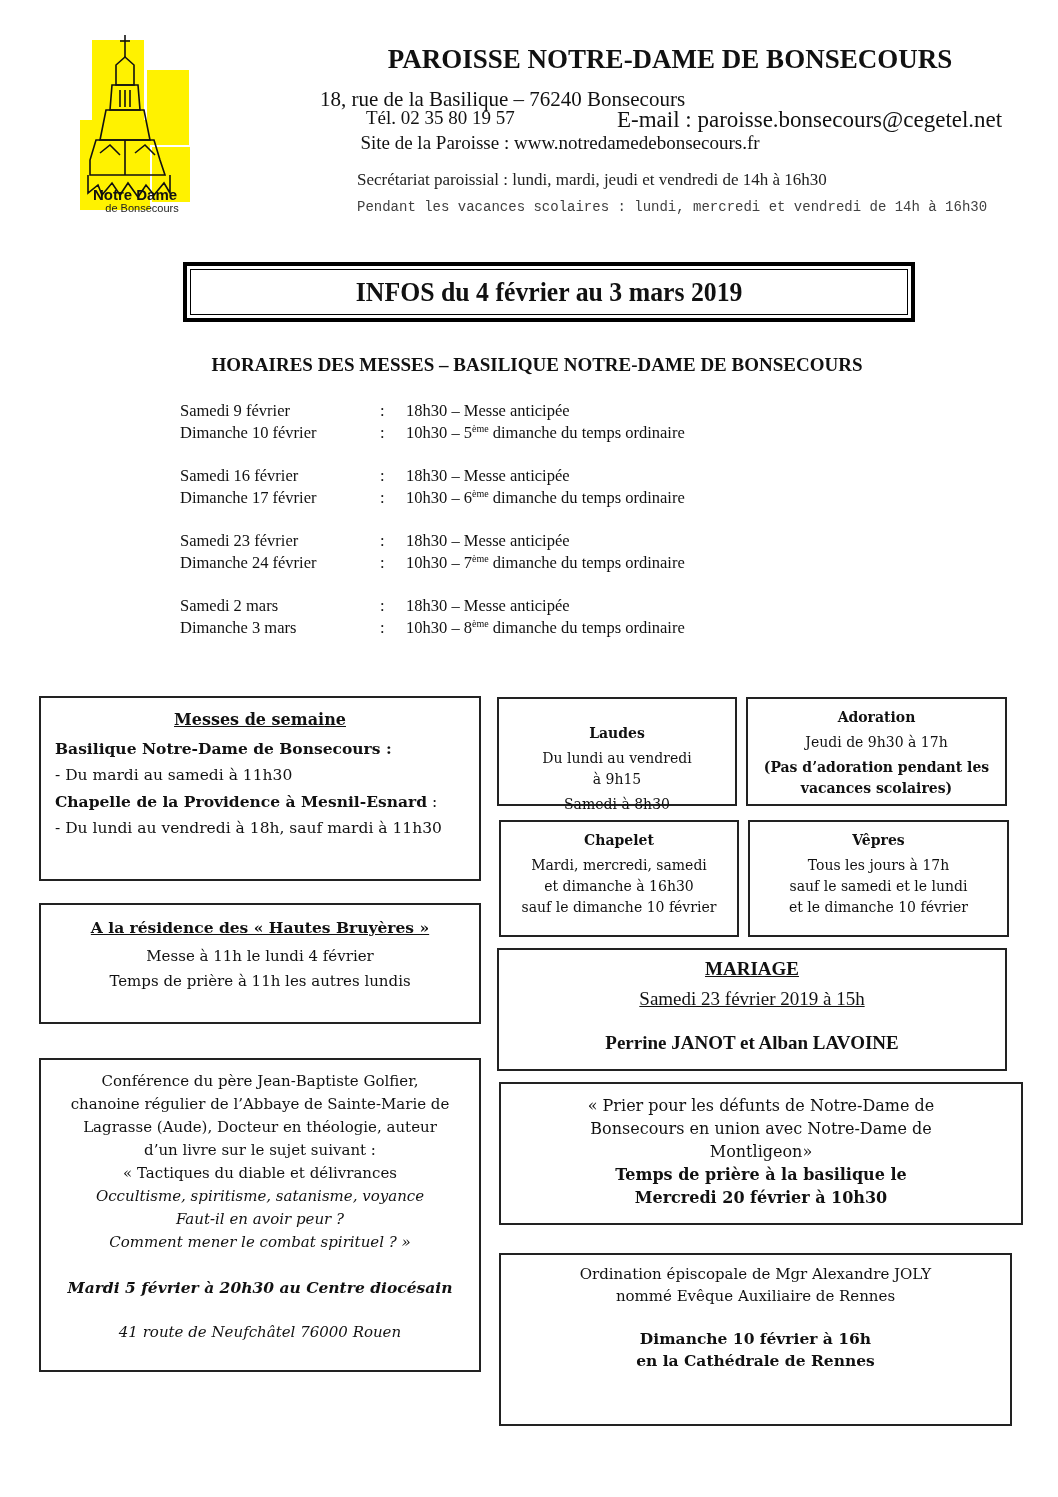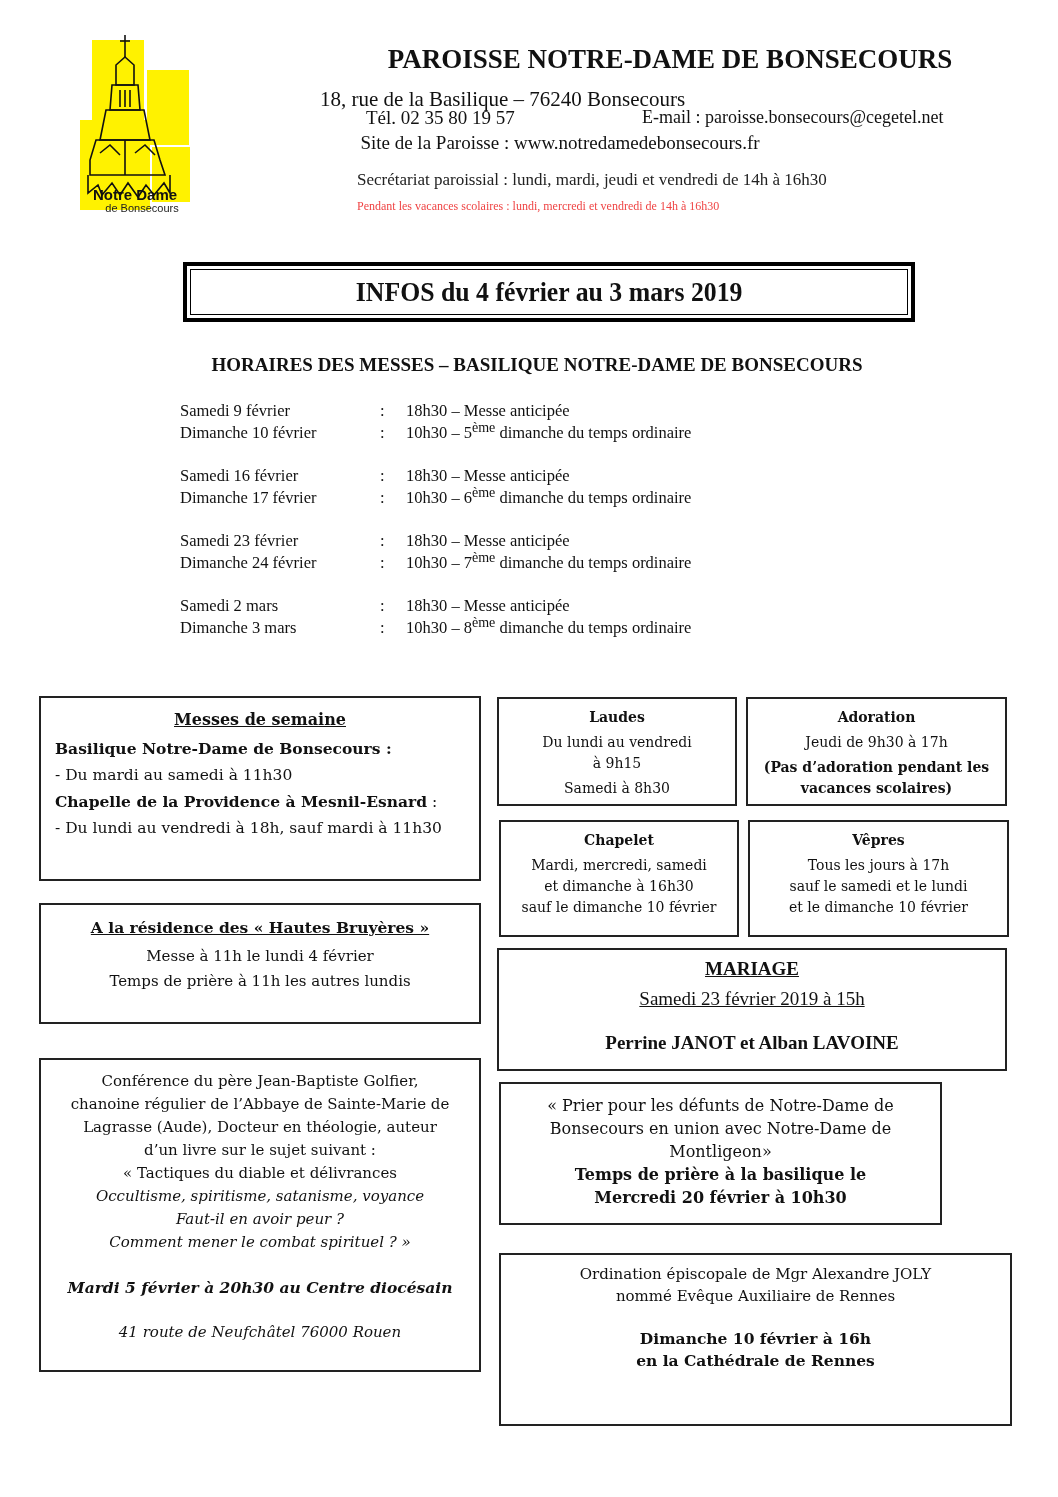--- a/index.html
+++ b/index.html
@@ -11,76 +11,76 @@
 
     
     .logo { left: 80px; top: 35px; width: 130px; height: 180px; }
     .logo svg { width: 100%; height: 100%; display: block; }
 
     
     .h-title { left: 320px; top: 44px; width: 700px; text-align: center;
       font-weight: bold; font-size: 27px; letter-spacing: 0px; white-space: nowrap; }
     .h-addr { left: 320px; top: 87px; width: 700px; font-size: 21px; white-space: nowrap; }
     .h-tel { left: 366px; top: 107px; font-size: 19px; white-space: nowrap; }
-    .h-mail { left: 642px; top: 107px; font-size: 18px; white-space: nowrap; }
+    .h-mail { left: 617px; top: 107px; font-size: 23px; white-space: nowrap; }
     .h-site { left: 320px; top: 132px; width: 700px; text-align: center; font-size: 19px; padding-right: 220px; box-sizing: border-box; white-space: nowrap; }
     .h-secr { left: 357px; top: 170px; font-size: 17px; color: #222; white-space: nowrap; }
-    .h-vac { left: 357px; top: 199px; font-size: 12px; color: #ef4444; white-space: nowrap; }
+    .h-vac { left: 357px; top: 199px; font-size: 14px; color: #404040; white-space: nowrap; font-family: Liberation Mono, monospace; }
 
     
     .title-box { left: 183px; top: 262px; width: 732px; height: 60px; box-sizing: border-box;
       border: 4px solid #000; padding-left: 8px; }
     .title-box .inner { position: absolute; left: 3px; top: 3px; right: 3px; bottom: 3px; border: 1.5px solid #000;
       display: flex; align-items: center; justify-content: center; }
     .title-box .txt { font-size: 28px; font-weight: bold; font-family: "Liberation Serif", serif; transform: scaleX(0.92); }
 
     .section-head { left: 160px; top: 354px; width: 754px; text-align: center; font-weight: bold;
       font-size: 19px; white-space: nowrap; }
 
     
     .sched { left: 180px; top: 400px; width: 620px; font-size: 16.5px; }
     .sched .group { margin-bottom: 21px; }
     .sched .row { display: flex; height: 22px; line-height: 22px; white-space: nowrap; }
     .sched .day { width: 200px; }
     .sched .colon { width: 26px; }
-    .sched .what sup { font-size: 14px; vertical-align: 6px; line-height: 0; }
+    .sched .what sup { font-size: 10px; vertical-align: 6px; line-height: 0; }
 
     
     .box { position: absolute; box-sizing: border-box; border: 2px solid #222; text-align: center;
       font-family: "DejaVu Serif", "Liberation Serif", serif; }
     .box .bt { font-weight: bold; }
 
     .b-messes { left: 39px; top: 696px; width: 442px; height: 185px; padding: 12px 14px 0; text-align: left; font-size: 15.5px; }
     .b-messes .ttl { text-align: center; font-weight: bold; text-decoration: underline; font-size: 16px; margin-bottom: 10px; }
     .b-messes .p { margin-bottom: 8px; white-space: nowrap; }
     .b-messes .strong { font-weight: bold; }
 
     .b-res { left: 39px; top: 903px; width: 442px; height: 121px; padding: 13px 10px 0; font-size: 15px; }
     .b-res .ttl { font-weight: bold; text-decoration: underline; font-size: 15.5px; margin-bottom: 10px; }
     .b-res .p { margin-bottom: 7px; }
 
     .b-conf { left: 39px; top: 1058px; width: 442px; height: 314px; padding: 10px 6px 0; font-size: 15px; line-height: 23px; }
     .b-conf .it { font-style: italic; }
     .b-conf .bi { font-style: italic; font-weight: bold; margin-top: 22px; font-size: 15.5px; }
     .b-conf .addr { font-style: italic; margin-top: 22px; }
 
-    .b-laudes { left: 497px; top: 697px; width: 240px; height: 109px; padding: 8px 4px 0; font-size: 14px; line-height: 21px; }
+    .b-laudes { left: 497px; top: 697px; width: 240px; height: 109px; padding: 24px 4px 0; font-size: 14px; line-height: 21px; }
     .b-ador { left: 746px; top: 697px; width: 261px; height: 109px; padding: 8px 4px 0; font-size: 14px; line-height: 21px; }
     .b-chap { left: 499px; top: 820px; width: 240px; height: 117px; padding: 8px 2px 0; font-size: 14px; line-height: 21px; }
     .b-vep { left: 748px; top: 820px; width: 261px; height: 117px; padding: 8px 4px 0; font-size: 14px; line-height: 21px; }
     .sm-title { font-weight: bold; margin-bottom: 4px; }
     .gap4 { margin-top: 4px; text-align: center; }
 
     .b-mariage { left: 497px; top: 948px; width: 510px; height: 123px; padding: 8px 4px 0;
       font-family: "Liberation Serif", serif; }
     .b-mariage .ttl { font-weight: bold; text-decoration: underline; font-size: 19px; margin-bottom: 8px; }
     .b-mariage .date { text-decoration: underline; font-size: 19px; margin-bottom: 22px; }
     .b-mariage .names { font-weight: bold; font-size: 19px; margin-top: 20px; }
 
-    .b-prier { left: 499px; top: 1082px; width: 443px; height: 143px; padding: 10px 0 0; font-size: 16px; line-height: 23px; }
+    .b-prier { left: 499px; top: 1082px; width: 524px; height: 143px; padding: 10px 0 0; font-size: 16px; line-height: 23px; }
     .b-prier .b { font-weight: bold; }
 
     .b-ord { left: 499px; top: 1237px; width: 513px; height: 173px; padding: 8px 21px 0; font-size: 15px; line-height: 22px; margin-top: 16px; }
     .b-ord .b { font-weight: bold; margin-top: 21px; font-size: 15.5px; }
   </style>
 </head>
 <body>
 
 <div class="abs logo">
   <svg viewBox="0 0 130 180">

